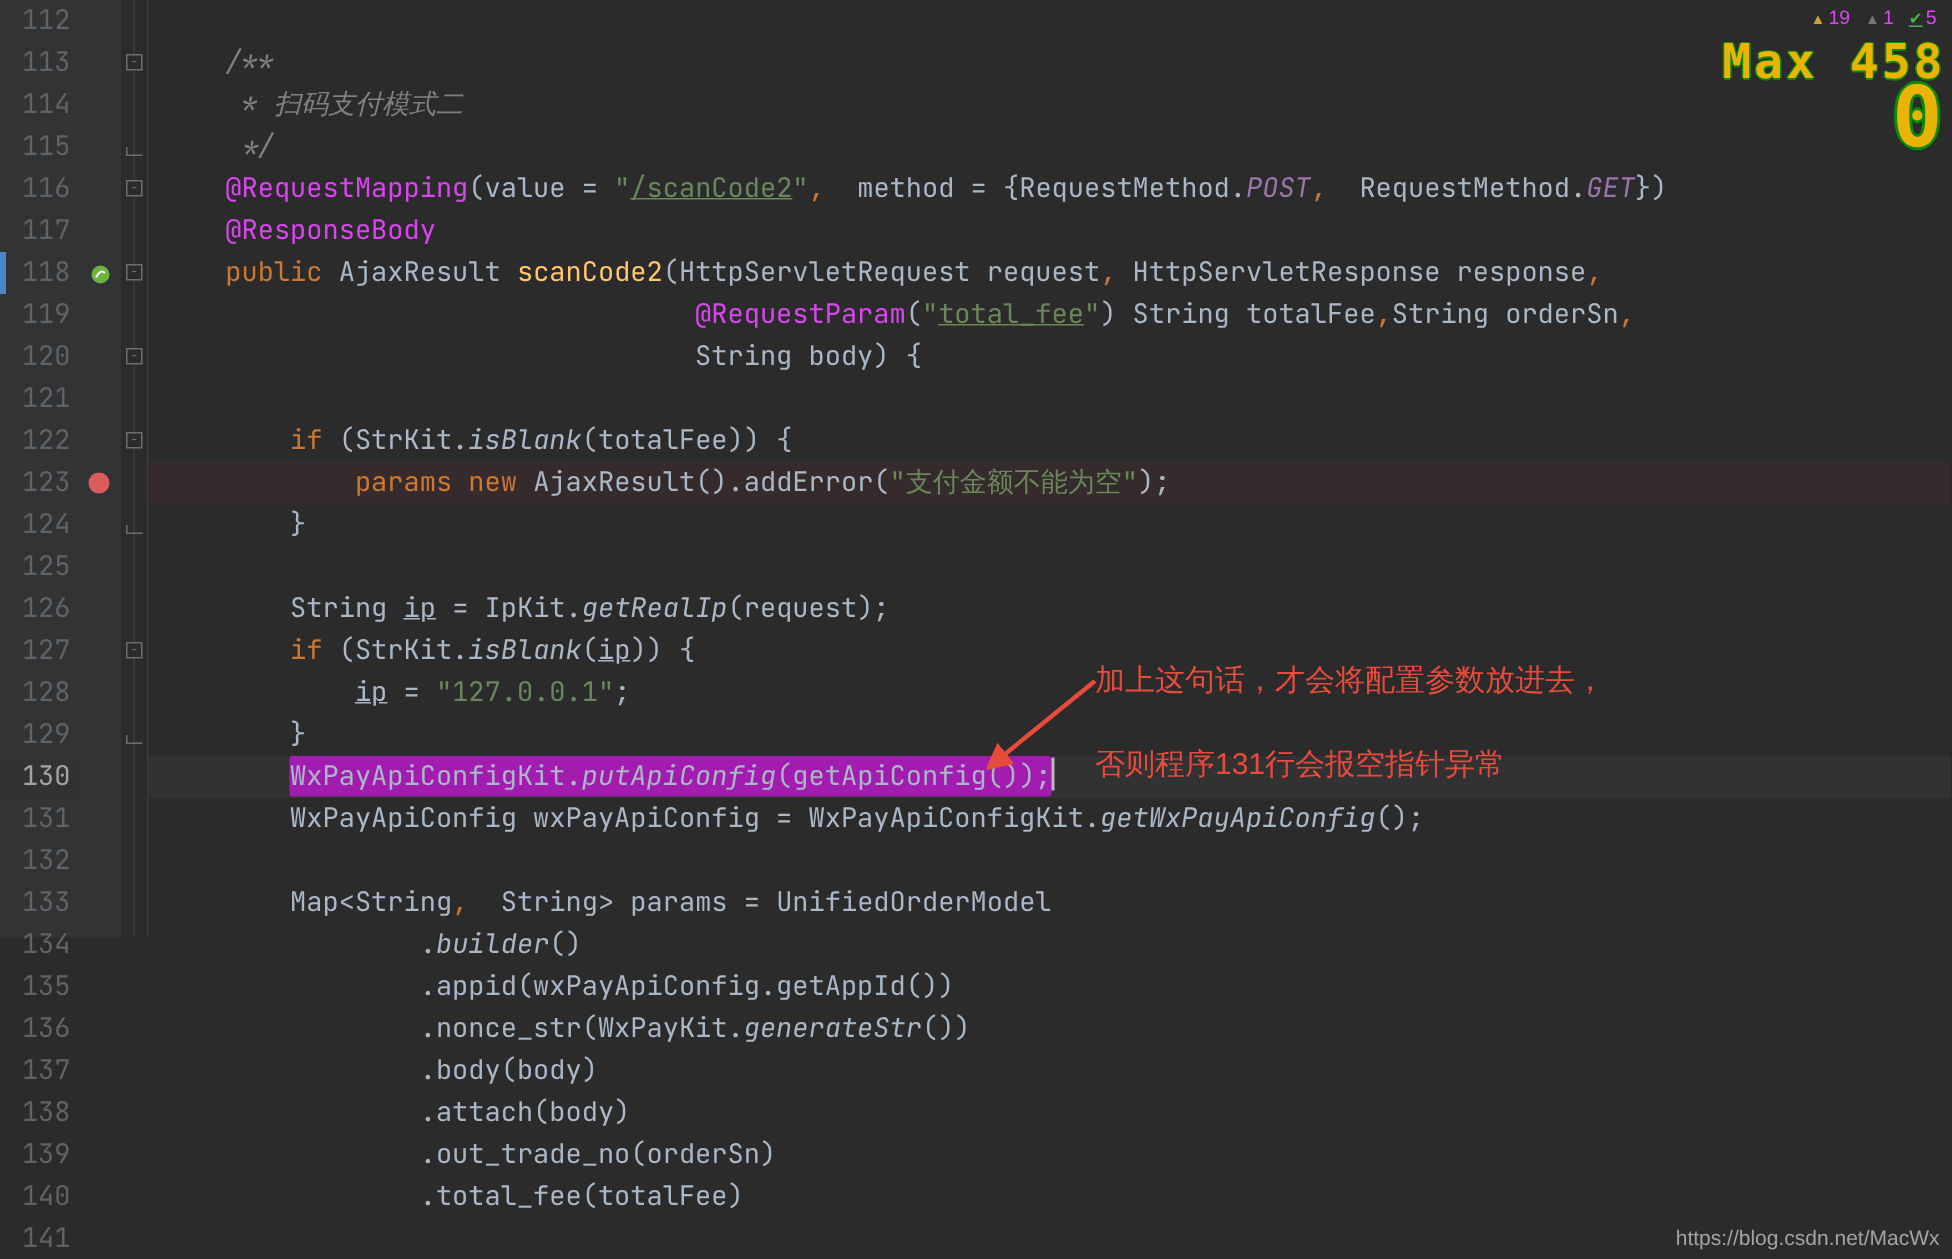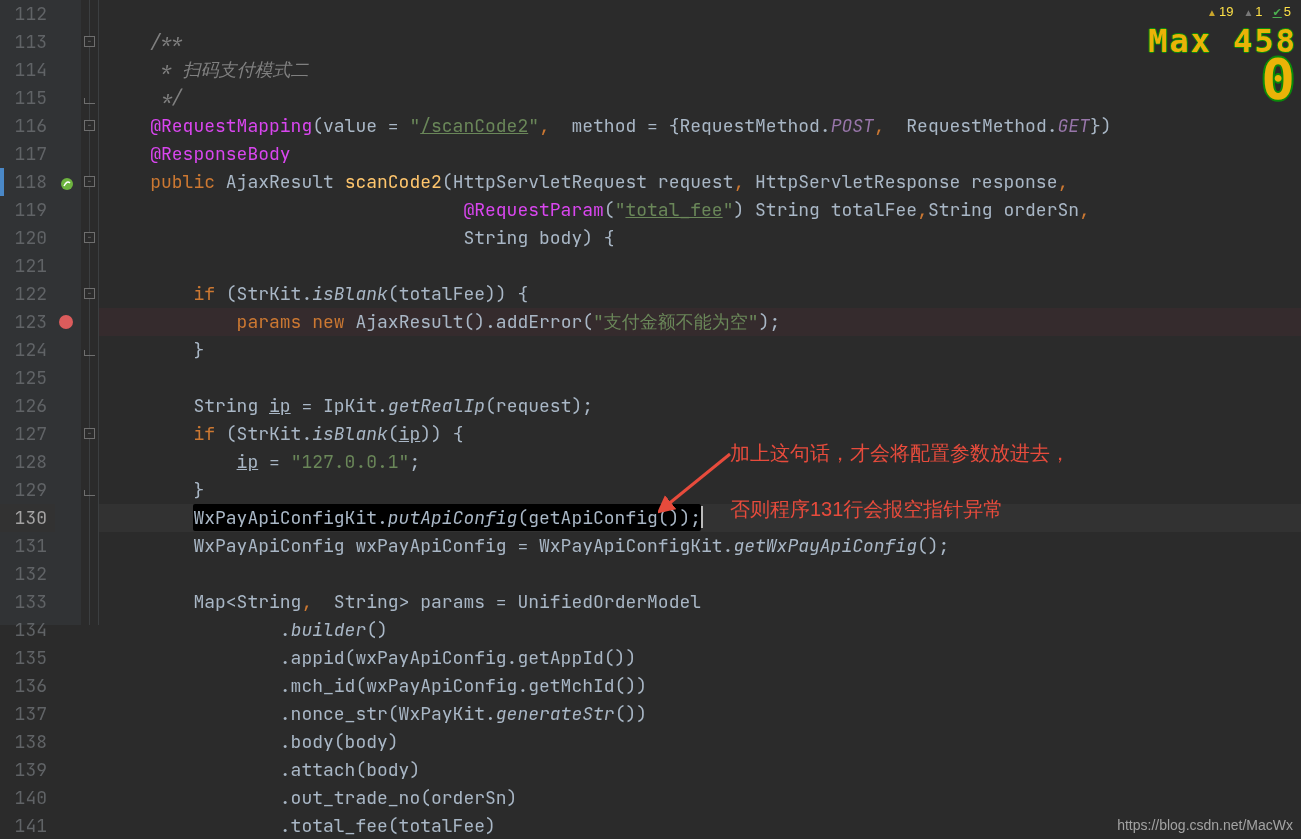--- a/index.html
+++ b/index.html
@@ -46,36 +46,36 @@
     position:absolute; left:3px; width:11px; height:6px; border-left:1px solid #6e6e6e; border-bottom:1px solid #6e6e6e;
   }
   .code {
     flex:1 1 auto;
     position:relative;
     background:#2b2b2b;
   }
   .code .row { height:28px; line-height:28px; white-space:pre; padding-left:8px; }
   .code .row.hl   { background:#352b2d; }
   .code .row.cur  { background:#323232; }
-  .sel { background:#000000; border-radius:2px; padding:2px 0; }
+  .sel { background:#a21caf; border-radius:2px; padding:2px 0; }
   .cursor { display:inline-block; width:2px; height:22px; background:#bbb; vertical-align:-4px; }
   
   .cmt   { color:#808080; font-style:italic; }
   .ann   { color:#d946ef; }
   .kw    { color:#cc7832; }
   .str   { color:#6a8759; }
   .strlk { color:#6a8759; text-decoration:underline; }
   .fn    { color:#ffc66d; }
   .it    { font-style:italic; }
   .var   { color:#a9b7c6; }
   .ul    { text-decoration:underline; }
   .it2   { color:#9876aa; font-style:italic; }
   
   .status {
-    position:absolute; top:4px; right:10px; font-size:13px; color:#fde047;
+    position:absolute; top:4px; right:10px; font-size:13px; color:#d946ef;
     display:flex; gap:10px; align-items:center;
     font-family:sans-serif;
   }
   .status .warn-ico::before{ content:"▲"; color:#c9a52c; font-size:10px; margin-right:2px;}
   .status .weak-ico::before{ content:"▲"; color:#777; font-size:10px; margin-right:2px;}
   .status .typo-ico::before{ content:"✔"; color:#4caf50; font-size:11px; margin-right:2px; text-decoration:underline;}
   
   .pixel {
     position:absolute; top:26px; right:4px; text-align:right;
     font-family:monospace; color:#eab308;
@@ -171,21 +171,20 @@
       <div class="row">        <span class="">String </span><span class="ul">ip</span><span class=""> = IpKit.</span><span class="it">getRealIp</span><span class="">(request);</span></div>
       <div class="row">        <span class="kw">if</span><span class=""> (StrKit.</span><span class="it">isBlank</span><span class="">(</span><span class="ul">ip</span><span class="">)) {</span></div>
       <div class="row">            <span class="ul">ip</span><span class=""> = </span><span class="str">"127.0.0.1"</span><span class="">;</span></div>
       <div class="row">        <span class="">}</span></div>
       <div class="row cur">        <span class="sel"><span class="">WxPayApiConfigKit.</span><span class="it">putApiConfig</span><span class="">(getApiConfig());</span></span><span class="cursor"></span></div>
       <div class="row">        <span class="">WxPayApiConfig wxPayApiConfig = WxPayApiConfigKit.</span><span class="it">getWxPayApiConfig</span><span class="">();</span></div>
       <div class="row"></div>
       <div class="row">        <span class="">Map&lt;String</span><span class="kw">,</span>  <span class="">String&gt; params = UnifiedOrderModel</span></div>
       <div class="row">                <span class="">.</span><span class="it">builder</span><span class="">()</span></div>
       <div class="row">                <span class="">.appid(wxPayApiConfig.getAppId())</span></div>
-      <div class="row">                <span class="">.mch_id(wxPayApiConfig.getMchId())</span></div>
       <div class="row">                <span class="">.nonce_str(WxPayKit.</span><span class="it">generateStr</span><span class="">())</span></div>
       <div class="row">                <span class="">.body(body)</span></div>
       <div class="row">                <span class="">.attach(body)</span></div>
       <div class="row">                <span class="">.out_trade_no(orderSn)</span></div>
       <div class="row">                <span class="">.total_fee(totalFee)</span></div>
     </div>
 </div>
 
 <div class="status">
   <span class="warn-ico"><span>19</span></span>

